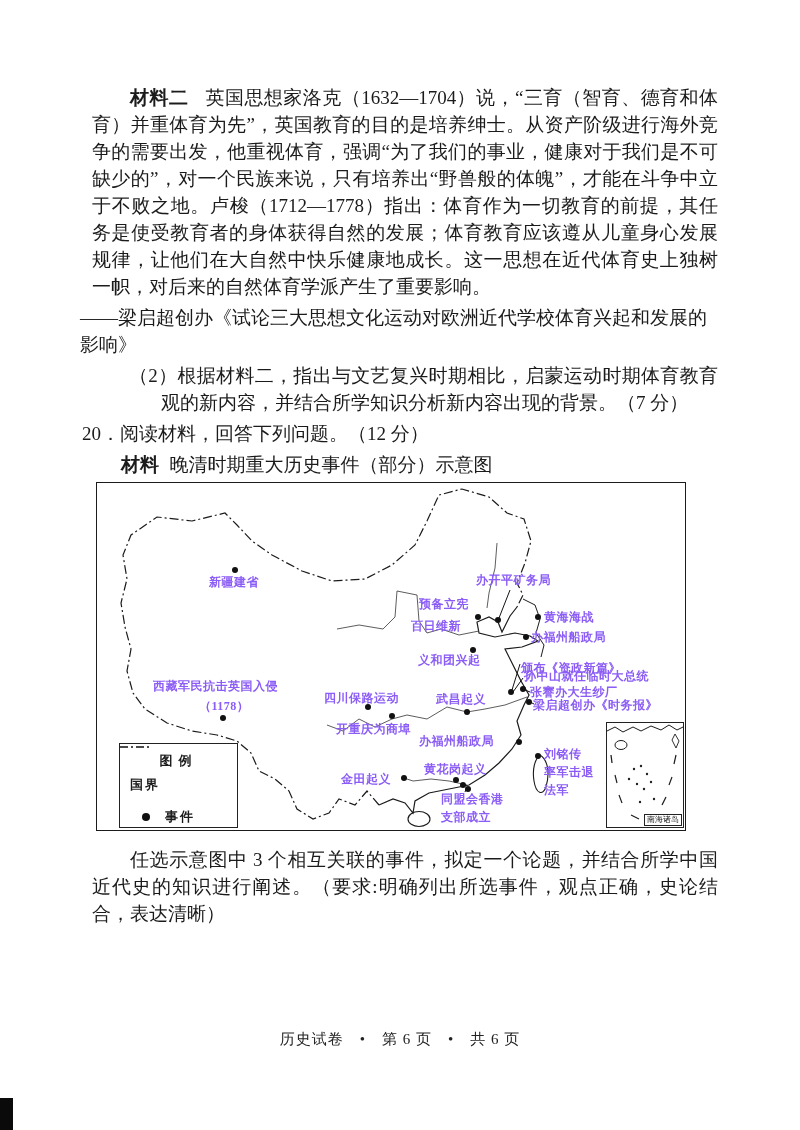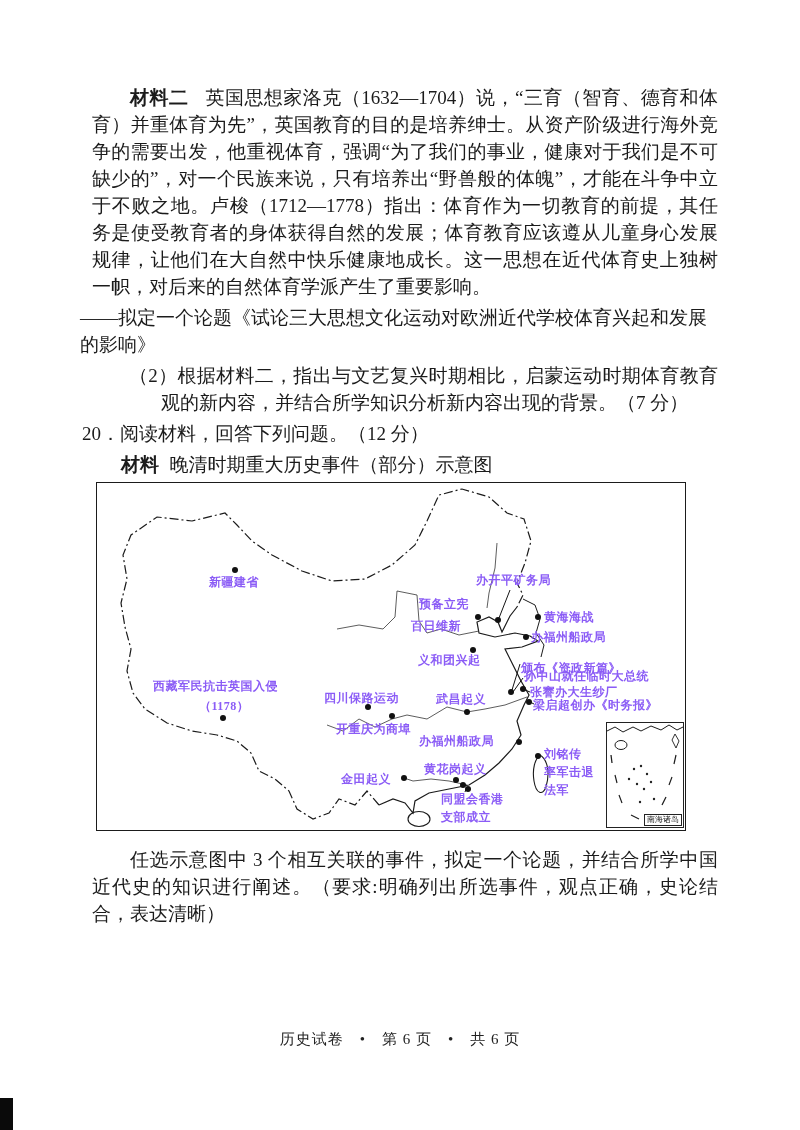--- a/index.html
+++ b/index.html
@@ -72,21 +72,21 @@
 </style>
 </head>
 <body>
 
 <div class="page">
 
   <div class="content">
 
     <p class="p-main"><span class="b lead">材料二</span><span>英国思想家洛克（1632—1704）说，“三育（智育、德育和体育）并重体育为先”，英国教育的目的是培养绅士。从资产阶级进行海外竞争的需要出发，他重视体育，强调“为了我们的事业，健康对于我们是不可缺少的”，对一个民族来说，只有培养出“野兽般的体魄”，才能在斗争中立于不败之地。卢梭（1712—1778）指出：体育作为一切教育的前提，其任务是使受教育者的身体获得自然的发展；体育教育应该遵从儿童身心发展规律，让他们在大自然中快乐健康地成长。这一思想在近代体育史上独树一帜，对后来的自然体育学派产生了重要影响。</span></p>
 
-    <p class="attribution">——拟定一个论题《试论三大思想文化运动对欧洲近代学校体育兴起和发展的影响》</p>
+    <p class="attribution">——梁启超创办《试论三大思想文化运动对欧洲近代学校体育兴起和发展的影响》</p>
 
 
     <p class="q"><span>（2）</span><span>根据材料二，指出与文艺复兴时期相比，启蒙运动时期体育教育观的新内容，并结合所学知识分析新内容出现的背景。（7 分）</span></p>
 
     <p class="q20">20．阅读材料，回答下列问题。（12 分）</p>
 
     <p class="caption"><span class="b">材料</span><span>晚清时期重大历史事件（部分）示意图</span></p>
 
     <div class="map-fig">
       <svg id="map-svg" width="588" height="347" viewBox="0 0 588 347">
@@ -152,20 +152,33 @@
           <div class="mlabel" style="left: 322px; top: 251px;">办福州船政局</div>
           <div class="mlabel" style="left: 447px; top: 264px;">刘铭传</div>
           <div class="mlabel" style="left: 447px; top: 282px;">率军击退</div>
           <div class="mlabel" style="left: 447px; top: 300px;">法军</div>
           <div class="mlabel" style="left: 244px; top: 289px;">金田起义</div>
           <div class="mlabel" style="left: 327px; top: 279px;">黄花岗起义</div>
           <div class="mlabel" style="left: 344px; top: 309px;">同盟会香港</div>
           <div class="mlabel" style="left: 344px; top: 327px;">支部成立</div>
         </div>
 
+      <div class="legend">
+        <div class="legend-title">图例</div>
+        <div class="legend-row">
+          <svg class="legend-sym" width="30" height="6">
+            <line x1="0" y1="3" x2="30" y2="3" stroke="#111" stroke-width="1.4" stroke-dasharray="8 3 2 3"></line>
+          </svg>
+          <span>国界</span>
+        </div>
+        <div class="legend-row ev">
+          <span class="legend-dot"></span>
+          <span>事件</span>
+        </div>
+      </div>
 
       <div class="inset">
         <svg width="76" height="103" viewBox="0 0 76 103">
           <path d="M0,8 L8,4 L16,9 L26,4 L34,8 L44,3 L54,7 L62,2 L70,7 L76,4" fill="none" stroke="#1b1b1b" stroke-width="1"></path>
           <path d="M68,11 L72,18 L69,25 L65,17 Z" fill="none" stroke="#1b1b1b" stroke-width="0.9"></path>
           <ellipse cx="14" cy="22" rx="6" ry="4.5" fill="none" stroke="#1b1b1b" stroke-width="1"></ellipse>
           <g stroke="#1b1b1b" stroke-width="1.2">
             <line x1="4" y1="32" x2="5" y2="40"></line>
             <line x1="8" y1="52" x2="10" y2="60"></line>
             <line x1="12" y1="72" x2="15" y2="80"></line>

